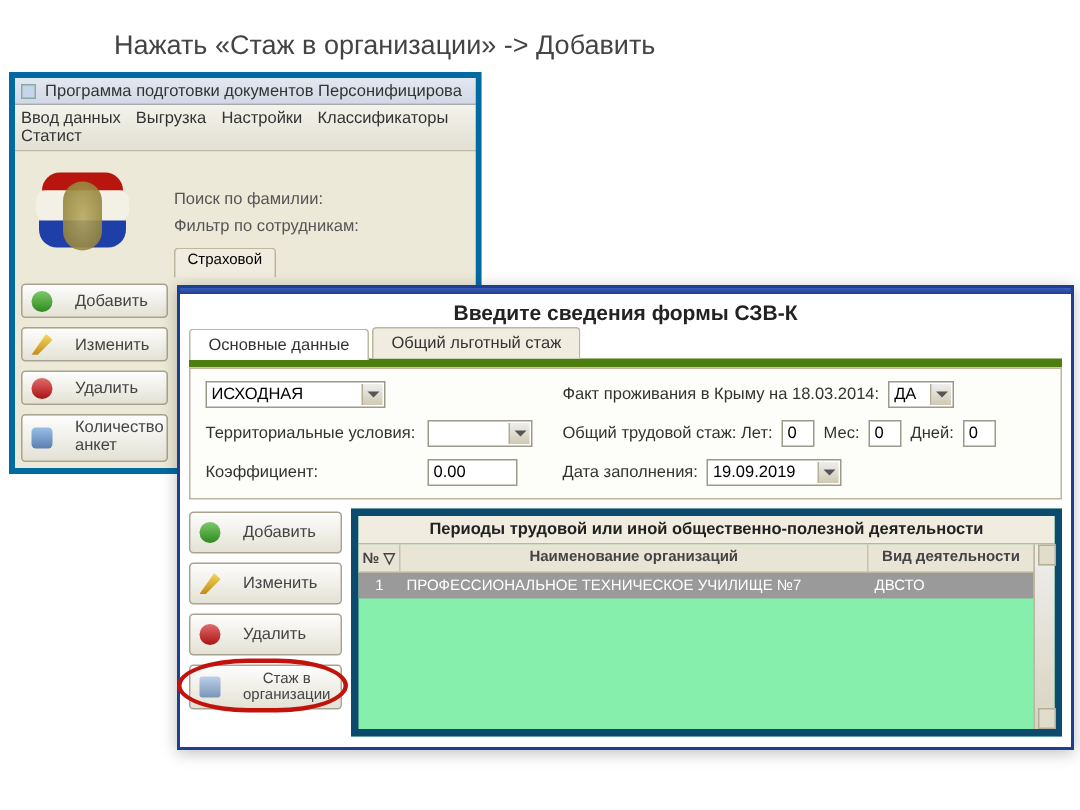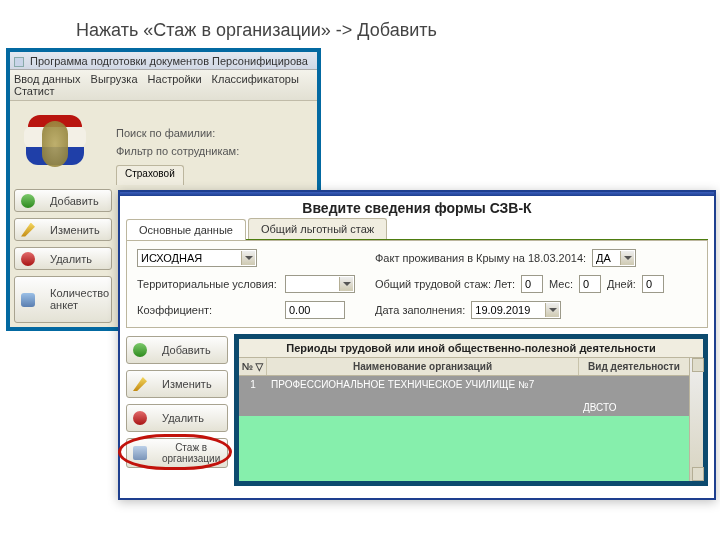--- a/index.html
+++ b/index.html
@@ -106,21 +106,21 @@
   .wf-title {
     text-align:center;
     font-weight:bold;
     font-size:14px;
     color:#222;
     padding:4px 0 2px;
   }
   .wf-tabs {
     display:flex;
     margin: 0 6px;
-    border-bottom: 1px solid #4d7c0f;
+    border-bottom: 6px solid #4d7c0f;
     align-items: flex-end;
   }
   .wf-tab {
     padding: 4px 12px;
     border: 1px solid #bcb69e;
     border-bottom: none;
     border-radius: 3px 3px 0 0;
     background: #f0ede0;
     margin-right:2px;
     font-size:11px;color:#333;
@@ -166,21 +166,21 @@
     border-bottom:1px solid #bcb69e;
     background:#f0ede0;
   }
   .grid-head { display:flex;background:#e8e5d6;font-weight:bold;font-size:10px;color:#444;border-bottom:1px solid #bcb69e;}
   .grid-head .c1{width:28px;border-right:1px solid #c8c3ab;text-align:center;padding:3px 0;}
   .grid-head .c2{flex:1;border-right:1px solid #c8c3ab;text-align:center;padding:3px 0;}
   .grid-head .c3{width:110px;text-align:center;padding:3px 0;}
   .grid-row { display:flex;font-size:10px;color:#fff;background:#9a9a9a;}
   .grid-row .c1{width:28px;text-align:center;padding:3px 0;}
   .grid-row .c2{flex:1;padding:3px 4px;}
-  .grid-row .c3{width:110px;padding:3px 4px;margin-top:23px;}
+  .grid-row .c3{width:110px;padding:3px 4px;}
   .vsb { width:14px;background:linear-gradient(#eee,#d8d4c1);border-left:1px solid #bcb69e;position:relative;}
   .vsb::before,.vsb::after{content:"";position:absolute;left:2px;width:10px;height:12px;background:#e0ddcc;border:1px solid #b4ae95;}
   .vsb::before{top:0;} .vsb::after{bottom:0;}
 </style>
 </head>
 <body>
 
 <div class="instruction">Нажать «Стаж в организации» -&gt; Добавить</div>
 
 <div class="window-back">
@@ -209,21 +209,21 @@
             <span>Добавить</span>
           </div>
         <div class="xp-btn">
             <span class="bi i-edit"></span>
             <span>Изменить</span>
           </div>
         <div class="xp-btn">
             <span class="bi i-del"></span>
             <span>Удалить</span>
           </div>
-        <div class="xp-btn" style="height:47px">
+        <div class="xp-btn" style="height:32px">
             <span class="bi i-cnt"></span>
             <span style="display:flex;flex-direction:column;line-height:1.05">
               <span>Количество</span>
               <span>анкет</span>
             </span>
           </div>
       </div>
     </div>
     <div class="search-col">
       <div class="srow">

